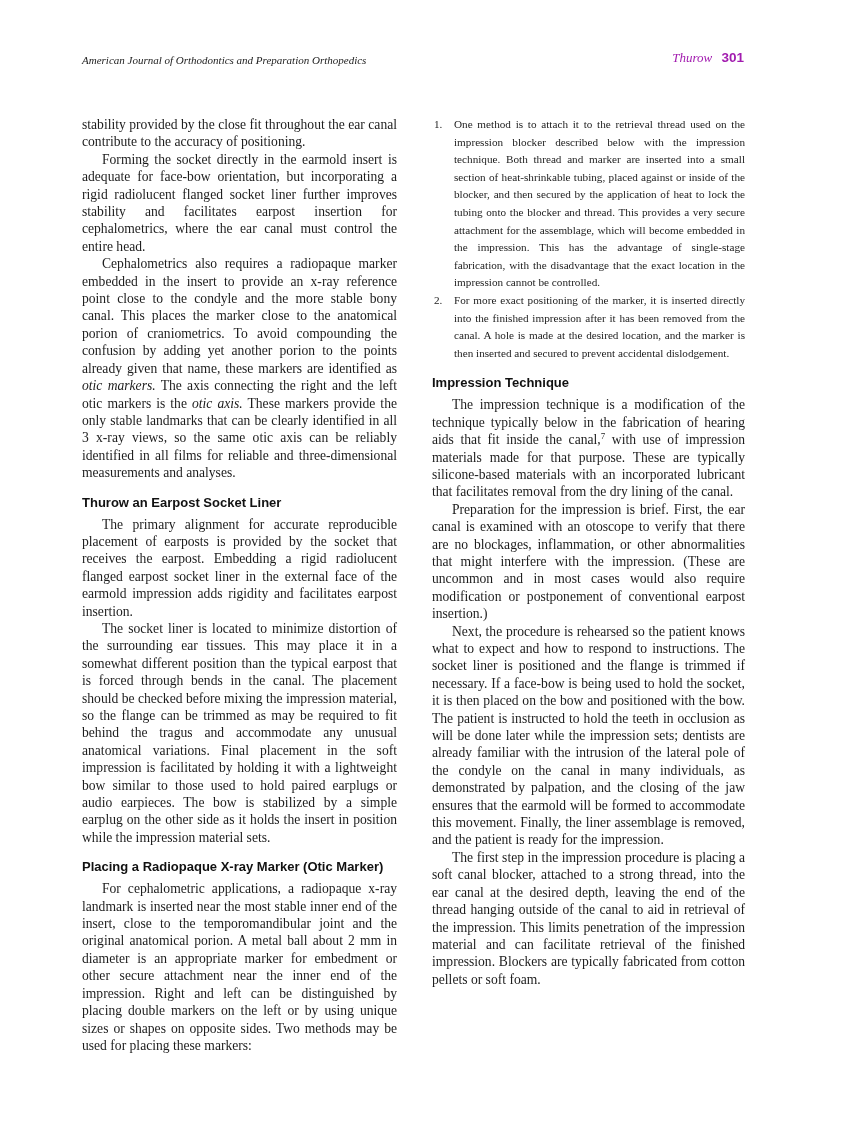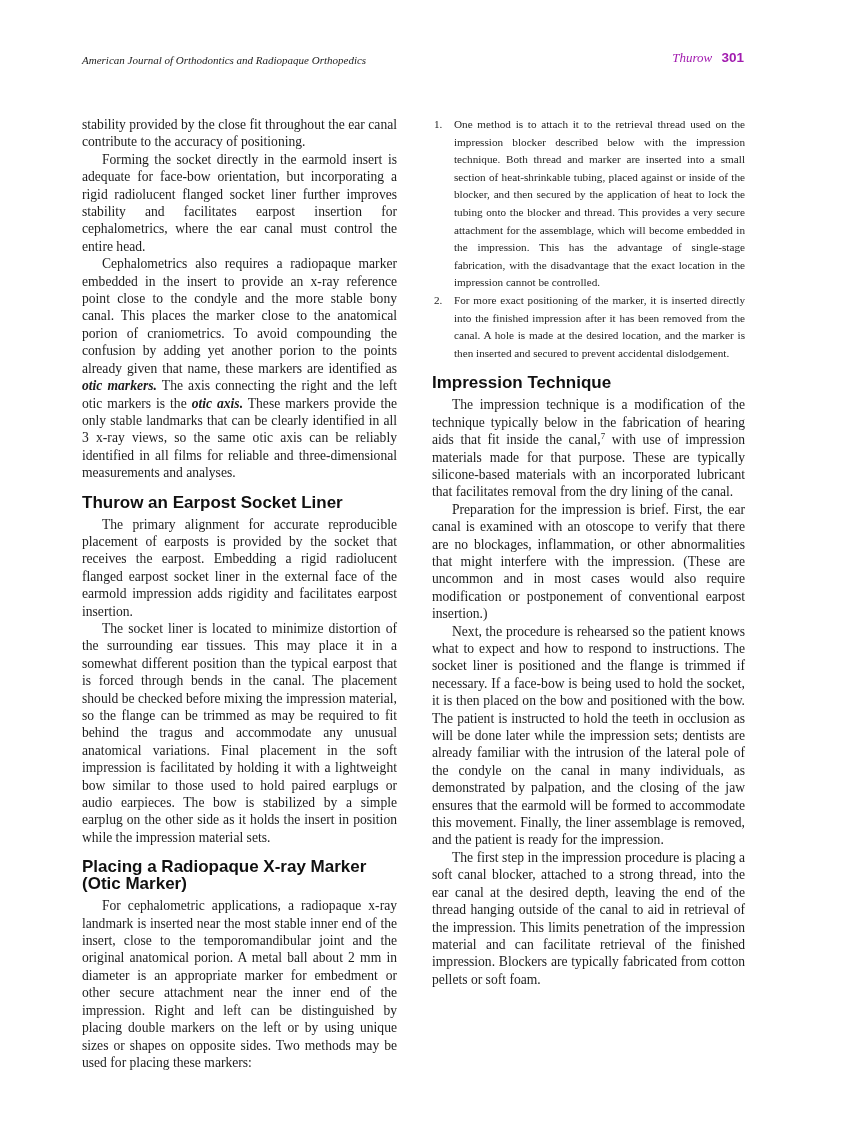--- a/index.html
+++ b/index.html
@@ -6,32 +6,32 @@
     body { width: 866px; height: 1122px; position: relative; overflow: hidden; color: #1a1a1a; }
     .running-head-left { position: absolute; left: 82px; top: 52px; font-family: "Liberation Serif", serif; font-style: italic; font-size: 11px; line-height: 16px; color: #222; }
     .running-head-right { position: absolute; right: 122px; top: 50px; font-family: "Liberation Serif", serif; font-size: 13px; color: #a21caf; }
     .running-head-right .author { font-style: italic; margin-right: 6px; }
     .running-head-right .page-num { font-family: "Liberation Sans", sans-serif; font-weight: bold; font-size: 13.5px; }
     .column { position: absolute; top: 116px; font-family: "Liberation Serif", serif; font-size: 13.6px; line-height: 17.4px; color: #1c1c1c; }
     .col-left { left: 82px; width: 315px; }
     .col-right { left: 432px; width: 313px; }
     .p { margin: 0; text-align: justify; }
     .p.indent { text-indent: 20px; }
-    .heading { font-family: "Liberation Sans", sans-serif; font-weight: bold; font-size: 17px; margin: 12px 0 5px 0; line-height: 17px; color: #111; }
+    .heading { font-family: "Liberation Sans", sans-serif; font-weight: bold; font-size: 13px; margin: 12px 0 5px 0; line-height: 17px; color: #111; }
     .list { margin: 0; padding: 0; list-style: none; font-size: 11.2px; line-height: 17.6px; }
     .list li { position: relative; padding-left: 22px; text-align: justify; }
     .list .num { position: absolute; left: 2px; top: 0; }
-    em { font-style: italic; font-weight: bold; }
+    em { font-style: italic; }
     sup { font-size: 9px; line-height: 0; vertical-align: 5px; }
   </style>
 </head>
 <body>
 
 <div class="running-head-left">
-  <div>American Journal of Orthodontics and Radiopaque Orthopedics</div>
+  <div>American Journal of Orthodontics and Preparation Orthopedics</div>
 </div>
 <div class="running-head-right">
   <span class="author">Thurow</span>
   <span class="page-num">301</span>
 </div>
 
 <div class="column col-left">
   <p class="p">stability provided by the close fit throughout the ear canal contribute to the accuracy of positioning.</p>
   <p class="p indent">Forming the socket directly in the earmold insert is adequate for face-bow orientation, but incorporating a rigid radiolucent flanged socket liner further improves stability and facilitates earpost insertion for cephalometrics, where the ear canal must control the entire head.</p>
   <p class="p indent"><span>Cephalometrics also requires a radiopaque marker embedded in the insert to provide an x-ray reference point close to the condyle and the more stable bony canal. This places the marker close to the anatomical porion of craniometrics. To avoid compounding the confusion by adding yet another porion to the points already given that name, these markers are identified as </span><em>otic markers.</em><span> The axis connecting the right and the left otic markers is the </span><em>otic axis.</em><span> These markers provide the only stable landmarks that can be clearly identified in all 3 x-ray views, so the same otic axis can be reliably identified in all films for reliable and three-dimensional measurements and analyses.</span></p>

